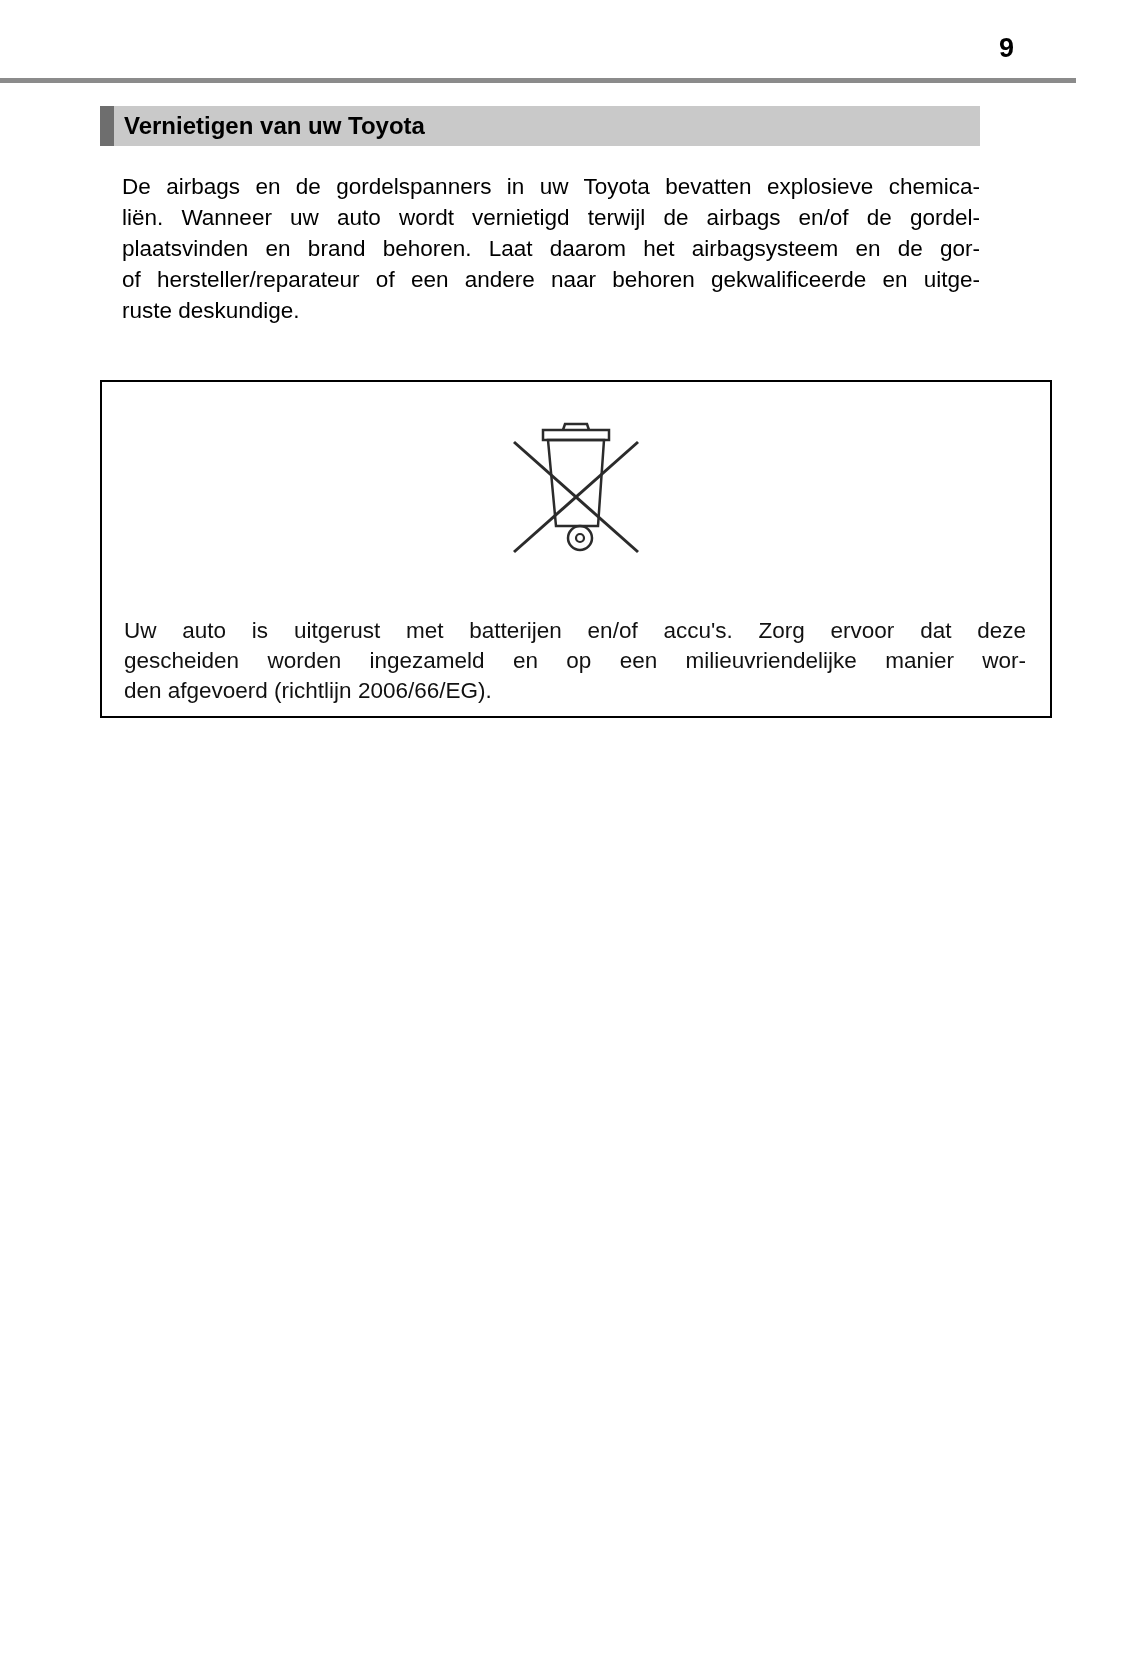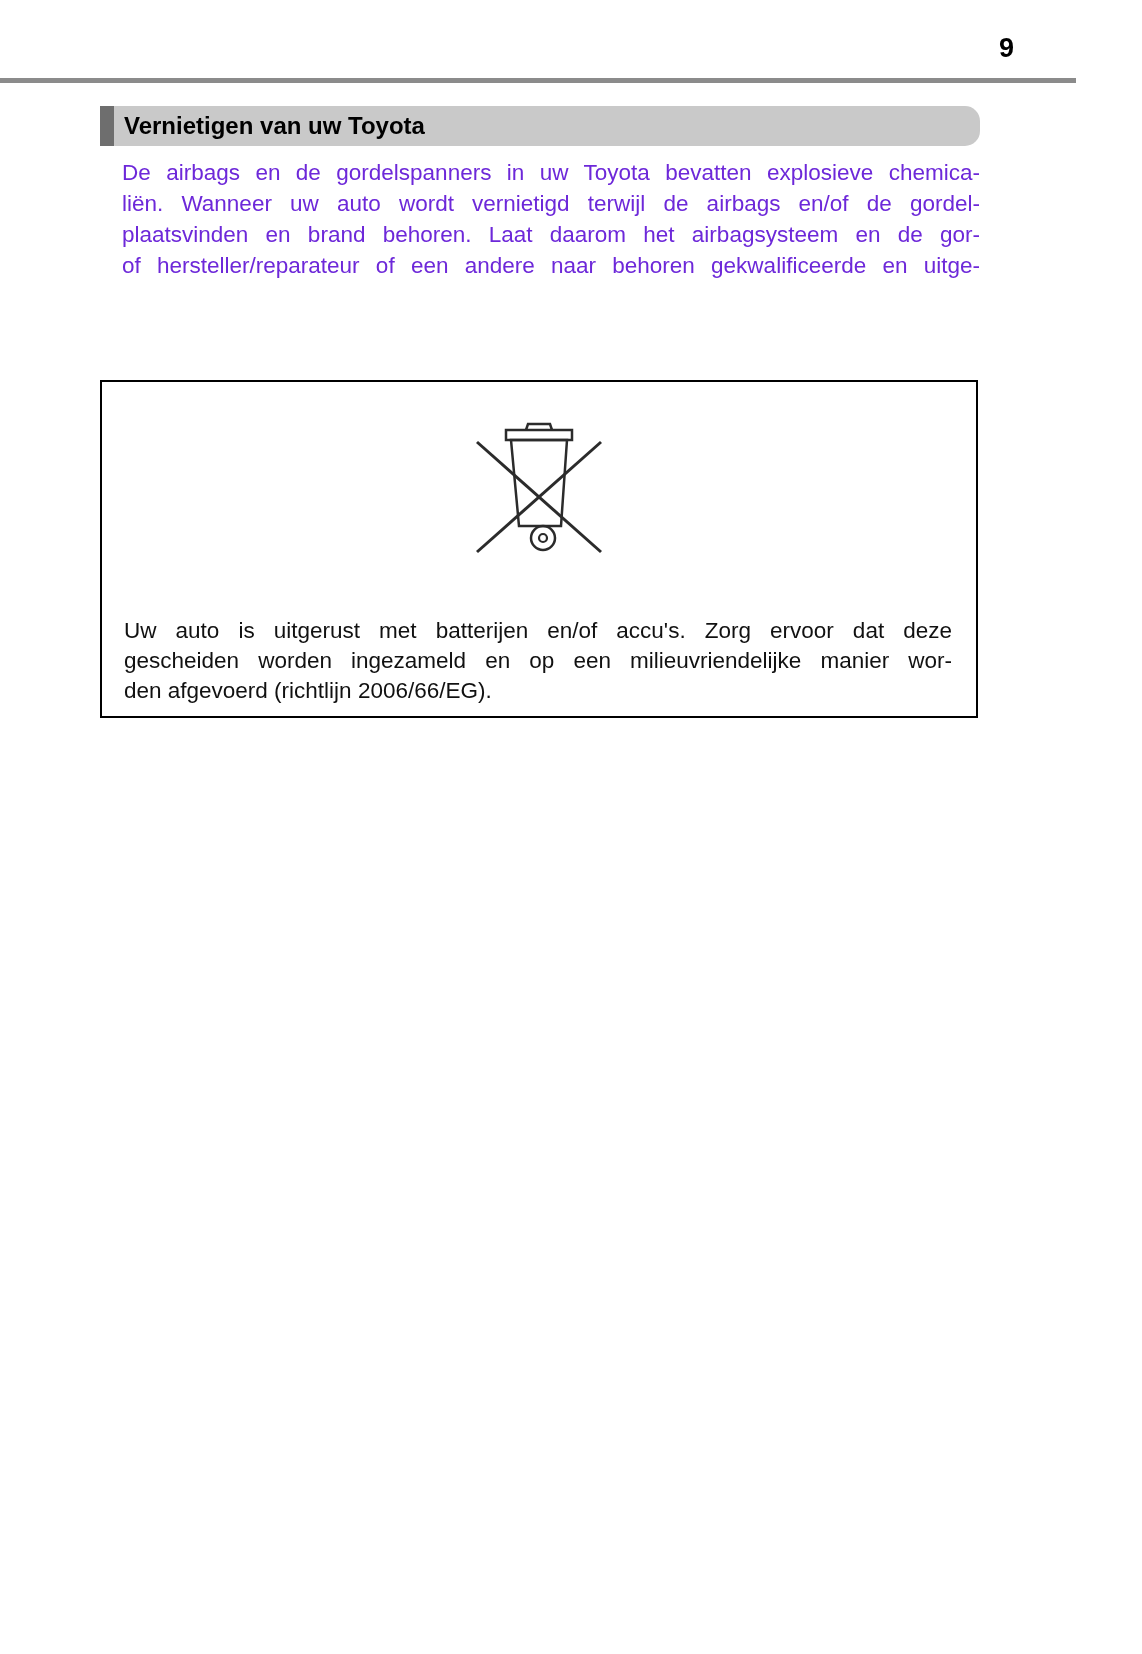--- a/index.html
+++ b/index.html
@@ -34,55 +34,54 @@
 
   .section-header {
     position: absolute;
     top: 106px;
     left: 100px;
     width: 880px;
     height: 40px;
     background: #c9c9c9;
     display: flex;
     align-items: stretch;
-    border-radius: 15px;
   }
   .section-accent {
     width: 14px;
     background: #6e6e6e;
     flex: 0 0 14px;
   }
   .section-title {
     margin: 0;
     padding: 0 0 0 10px;
     font-size: 24px;
     font-weight: bold;
     color: #000000;
     align-self: center;
     line-height: 1;
   }
 
   .body-par {
     position: absolute;
-    top: 157px;
+    top: 171px;
     left: 122px;
     width: 858px;
     font-size: 22.5px;
     line-height: 31px;
-    color: #6d28d9;
+    color: #000000;
   }
 
   .tline { text-align: justify; }
   .tline.just { text-align-last: justify; }
 
   .notice-box {
     position: absolute;
     top: 380px;
     left: 100px;
-    width: 878px;
+    width: 952px;
     height: 338px;
     border: 2px solid #000000;
     box-sizing: border-box;
   }
 
   .icon-wrap {
     margin-top: 38px;
     height: 148px;
     display: flex;
     justify-content: center;
@@ -106,20 +105,21 @@
 <div class="section-header">
   <span class="section-accent"></span>
   <h1 class="section-title">Vernietigen van uw Toyota</h1>
 </div>
 
 <div class="body-par">
     <div class="tline just">De airbags en de gordelspanners in uw Toyota bevatten explosieve chemica-</div>
     <div class="tline just">liën. Wanneer uw auto wordt vernietigd terwijl de airbags en/of de gordel-</div>
     <div class="tline just">plaatsvinden en brand behoren. Laat daarom het airbagsysteem en de gor-</div>
     <div class="tline just">of hersteller/reparateur of een andere naar behoren gekwalificeerde en uitge-</div>
+    <div class="tline">ruste deskundige.</div>
   </div>
 
 <div class="notice-box">
   <div class="icon-wrap">
     <svg width="132" height="146" viewBox="0 0 132 146" fill="none" stroke="#2b2b2b" xmlns="http://www.w3.org/2000/svg">
 
       <path d="M53 10 L55 4 L77 4 L79 10" stroke-width="2.5"></path>
 
       <rect x="33" y="10" width="66" height="10" stroke-width="2.5"></rect>
 

